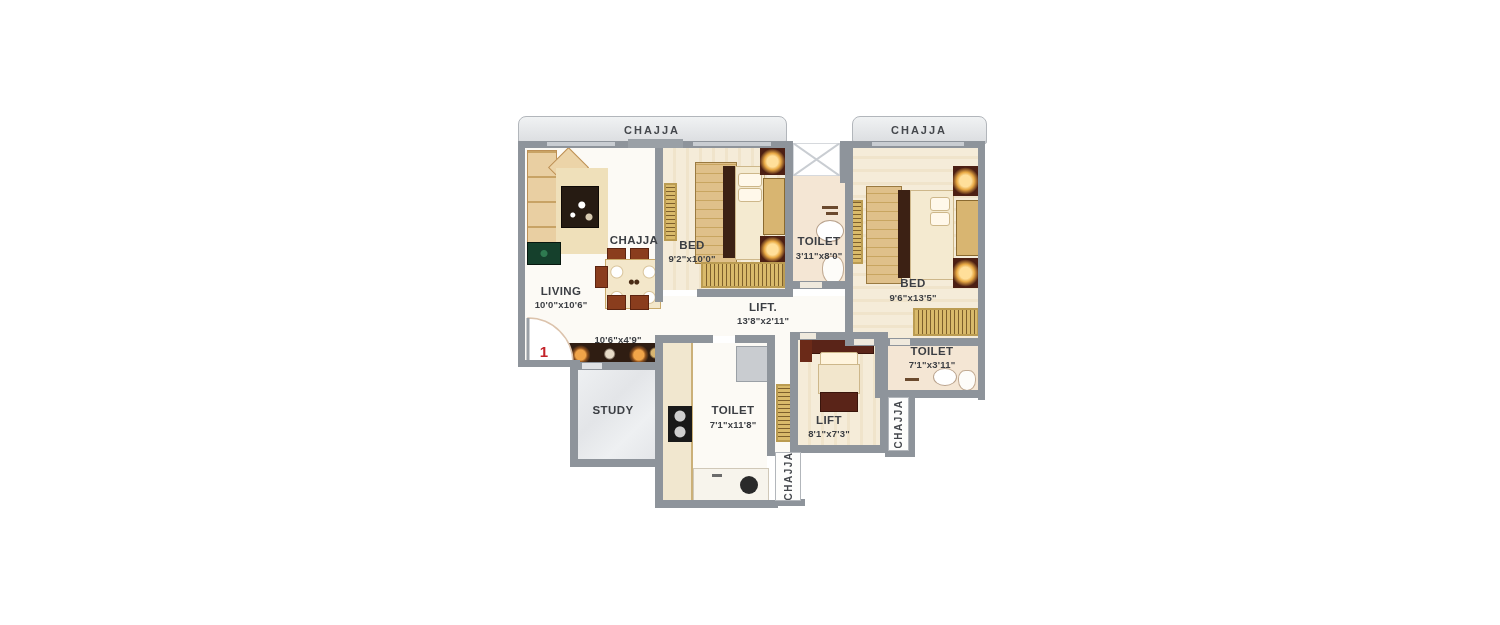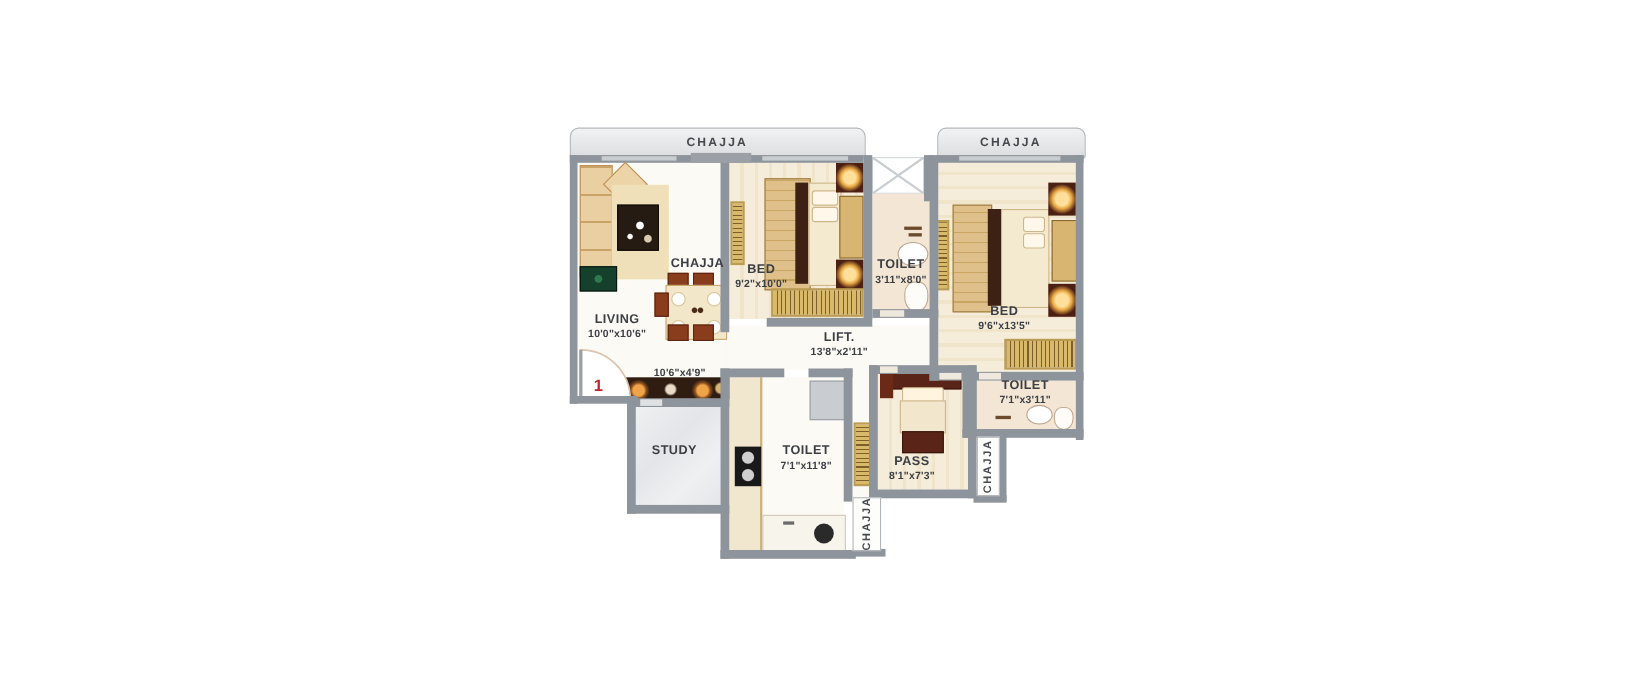--- a/index.html
+++ b/index.html
@@ -200,16 +200,16 @@
   <div class="label room-name" style="left:913px;top:283px;">BED</div>
   <div class="label room-dims" style="left:913px;top:297px;">9'6"x13'5"</div>
   <div class="label room-name" style="left:763px;top:307px;">LIFT.</div>
   <div class="label room-dims" style="left:763px;top:320px;">13'8"x2'11"</div>
   <div class="label room-dims" style="left:618px;top:339px;">10'6"x4'9"</div>
   <div class="label room-name" style="left:932px;top:351px;">TOILET</div>
   <div class="label room-dims" style="left:932px;top:364px;">7'1"x3'11"</div>
   <div class="label room-name" style="left:613px;top:410px;">STUDY</div>
   <div class="label room-name" style="left:733px;top:410px;">TOILET</div>
   <div class="label room-dims" style="left:733px;top:424px;">7'1"x11'8"</div>
-  <div class="label room-name" style="left:829px;top:420px;">PASS</div>
+  <div class="label room-name" style="left:829px;top:420px;">LIFT</div>
   <div class="label room-dims" style="left:829px;top:433px;">8'1"x7'3"</div>
 
 </div>
 
 </body></html>

